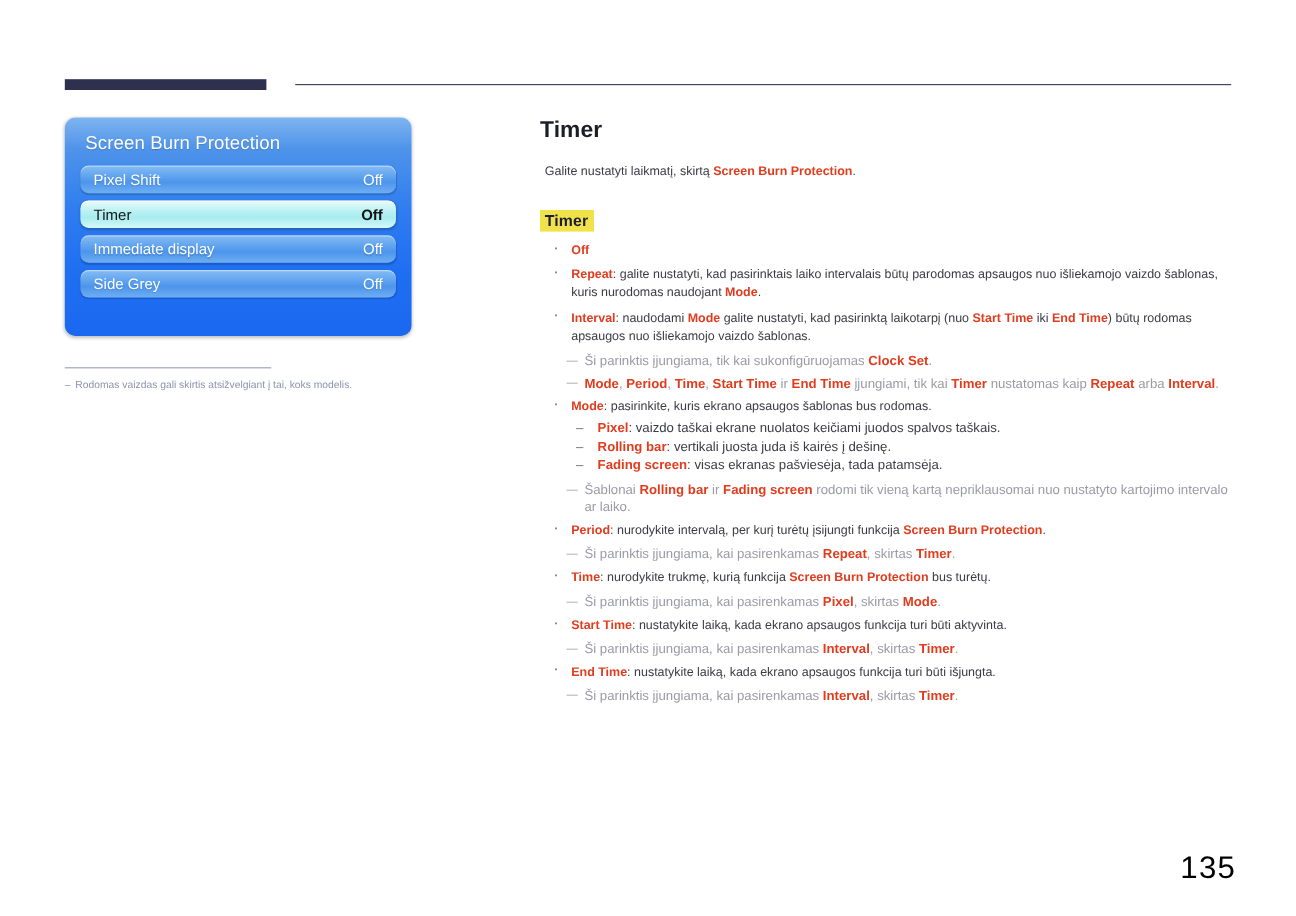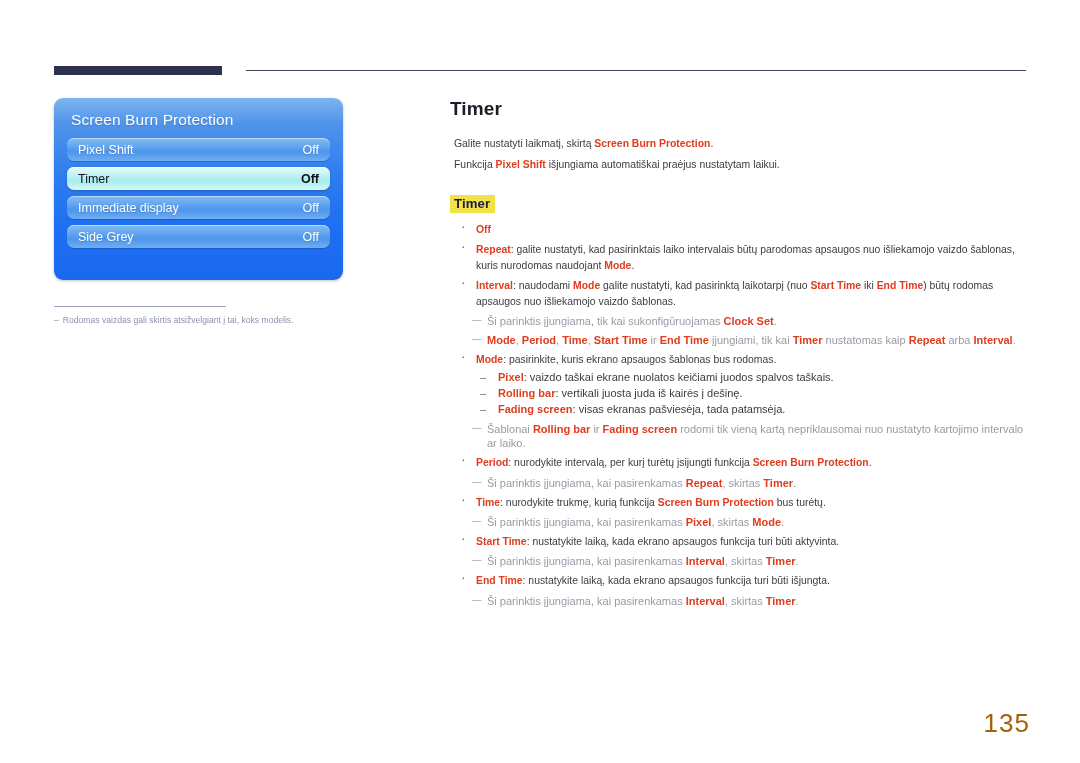--- a/index.html
+++ b/index.html
@@ -221,21 +221,21 @@
     left: 4px;
     top: 0;
     color: #6d6d78;
   }
 
   .page-number {
     position: absolute;
     right: 50px;
     bottom: 24px;
     font-size: 26px;
-    color: #a16207;
+    color: #000000;
     letter-spacing: 1px;
     font-weight: 400;
   }
 </style>
 </head>
 <body>
 
 <div class="header-rule">
   <div class="thick"></div>
   <div class="thin"></div>
@@ -272,23 +272,20 @@
 </div>
 
 <div class="content">
 
   <h1 class="page-title">Timer</h1>
 
   <p class="intro">
     <span>Galite nustatyti laikmatį, skirtą </span><span class="red-b">Screen Burn Protection</span><span>.</span>
   </p>
 
-  <p class="intro">
-    <span>Funkcija </span><span class="red-b">Pixel Shift</span><span> išjungiama automatiškai praėjus nustatytam laikui.</span>
-  </p>
 
   <div class="sub-head">Timer</div>
 
   <ul class="lvl1">
 
     <li class="bullet">
       <span class="red-b">Off</span>
     </li>
 
     <li class="bullet">

